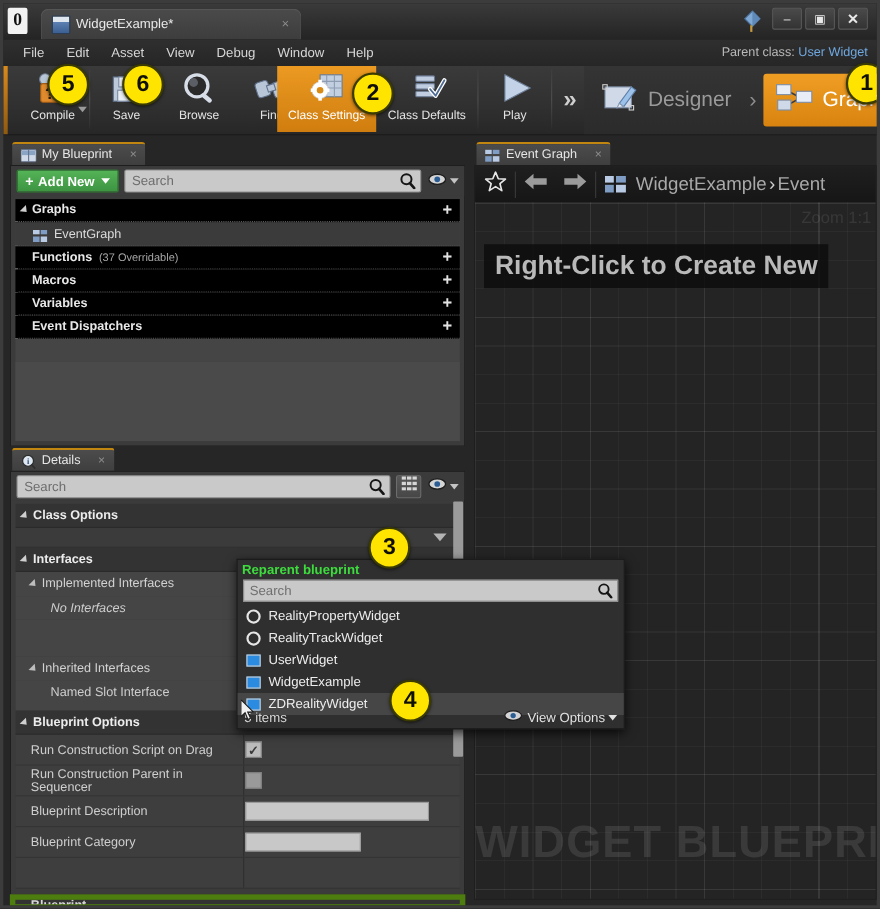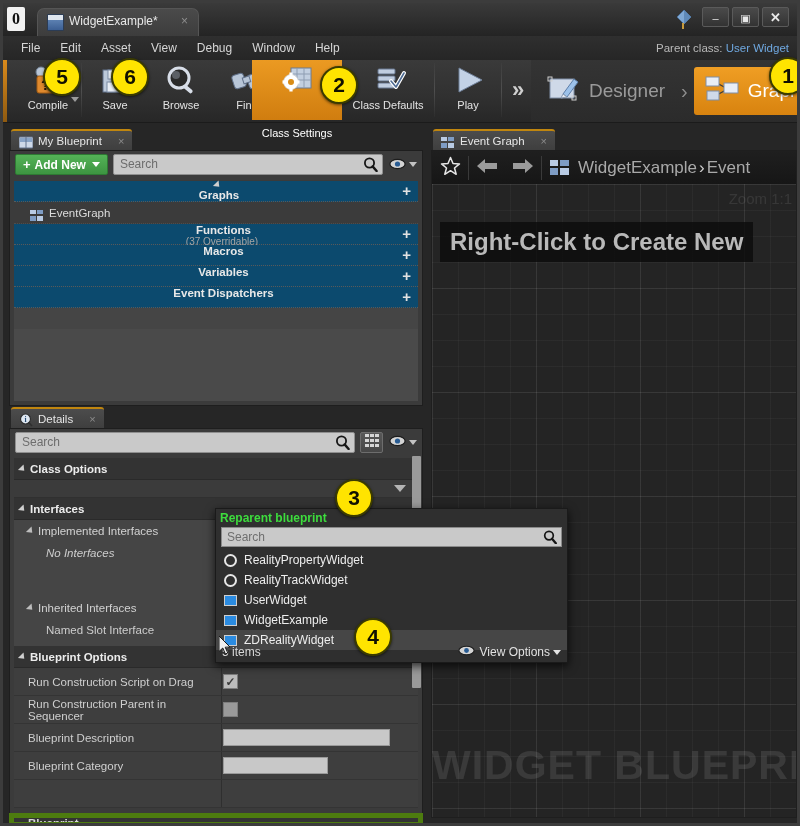--- a/index.html
+++ b/index.html
@@ -27,21 +27,21 @@
     background: linear-gradient(to bottom,#3a3a3a 0%, #2e2e2e 55%, #242424 100%);
     border-bottom: 1px solid #1a1a1a;
   }
   .ue-logo {
     position: absolute; left: 4px; top: 4px; width: 18px; height: 24px;
     background: #f2f2f2; border-radius: 2px;
     color: #111; font-size: 16px; font-weight: bold; line-height: 24px; text-align: center;
     font-family: "Liberation Serif", serif;
   }
   .doc-tab {
-    position: absolute; left: 34px; top: 5px; width: 162px; height: 28px;
+    position: absolute; left: 34px; top: 5px; width: 237px; height: 28px;
     background: linear-gradient(to bottom,#4a4a4a 0%,#3d3d3d 100%);
     border-radius: 7px 7px 0 0;
     border: 1px solid #555; border-bottom: none;
     box-sizing: border-box;
   }
   .doc-tab .tab-icon {
     position: absolute; left: 9px; top: 5px; width: 15px; height: 15px;
     background: linear-gradient(to bottom,#dfe6ee 0%,#dfe6ee 35%,#5b7fb0 36%,#3c5f93 100%);
     border: 1px solid #2b3c55; border-radius: 1px;
   }
@@ -177,22 +177,22 @@
   .search-box .sb-ico { position: absolute; right: 4px; top: 2px; width: 15px; height: 15px; }
   .eye-btn { display: flex; align-items: center; margin-left: 6px; }
   .eye-caret {
     margin-left: 3px; width: 0; height: 0;
     border-left: 4px solid transparent; border-right: 4px solid transparent; border-top: 5px solid #c3c3c3;
   }
 
   .mb-list { position: absolute; left: 4px; top: 30px; right: 4px; bottom: 4px; background: #454545; }
   .mb-row {
     position: relative; height: 21px; display: flex; align-items: center;
-    background: #0c4a6e; border-bottom: 1px dotted #595959;
-    padding-left: 6px; box-sizing: border-box; flex-direction: column;
+    background: #000000; border-bottom: 1px dotted #595959;
+    padding-left: 6px; box-sizing: border-box;
   }
   .mb-row .tri {
     width: 0; height: 0; margin-right: 4px;
     border-left: 5px solid #cfcfcf; border-top: 4px solid transparent; border-bottom: 4px solid transparent;
     transform: rotate(45deg); transform-origin: 50% 50%;
   }
   .mb-row .mb-lbl { font-size: 11.5px; font-weight: bold; color: #e8e8e8; }
   .mb-row .mb-sub { font-size: 10px; color: #a5a5a5; margin-left: 6px; font-weight: normal; }
   .mb-row .mb-plus {
     position: absolute; right: 7px; top: 3px;
@@ -457,21 +457,21 @@
             </g>
           </svg>
         </div>
         <div class="tb-lbl">Find</div>
       </div>
       <div class="tb-sep"></div>
     </div>
 
     <div class="tb-group" style="left:249px;">
 
-      <div class="tb-btn active" style="width:90px;gap:28px;">
+      <div class="tb-btn active" style="width:90px;">
         <div class="tb-ico">
           <svg width="40" height="34" viewBox="0 0 40 34">
             <rect x="14" y="4" width="20" height="20" fill="#c2cfe0" stroke="#6a7a92"></rect>
             <g stroke="#8e9db2" stroke-width="1">
               <line x1="14" y1="10" x2="34" y2="10"></line>
                 <line x1="14" y1="16" x2="34" y2="16"></line>
               <line x1="20" y1="4" x2="20" y2="24"></line>
                 <line x1="27" y1="4" x2="27" y2="24"></line>
             </g>
             <g fill="#ffffff" stroke="#cfcfcf" stroke-width="0.8">

